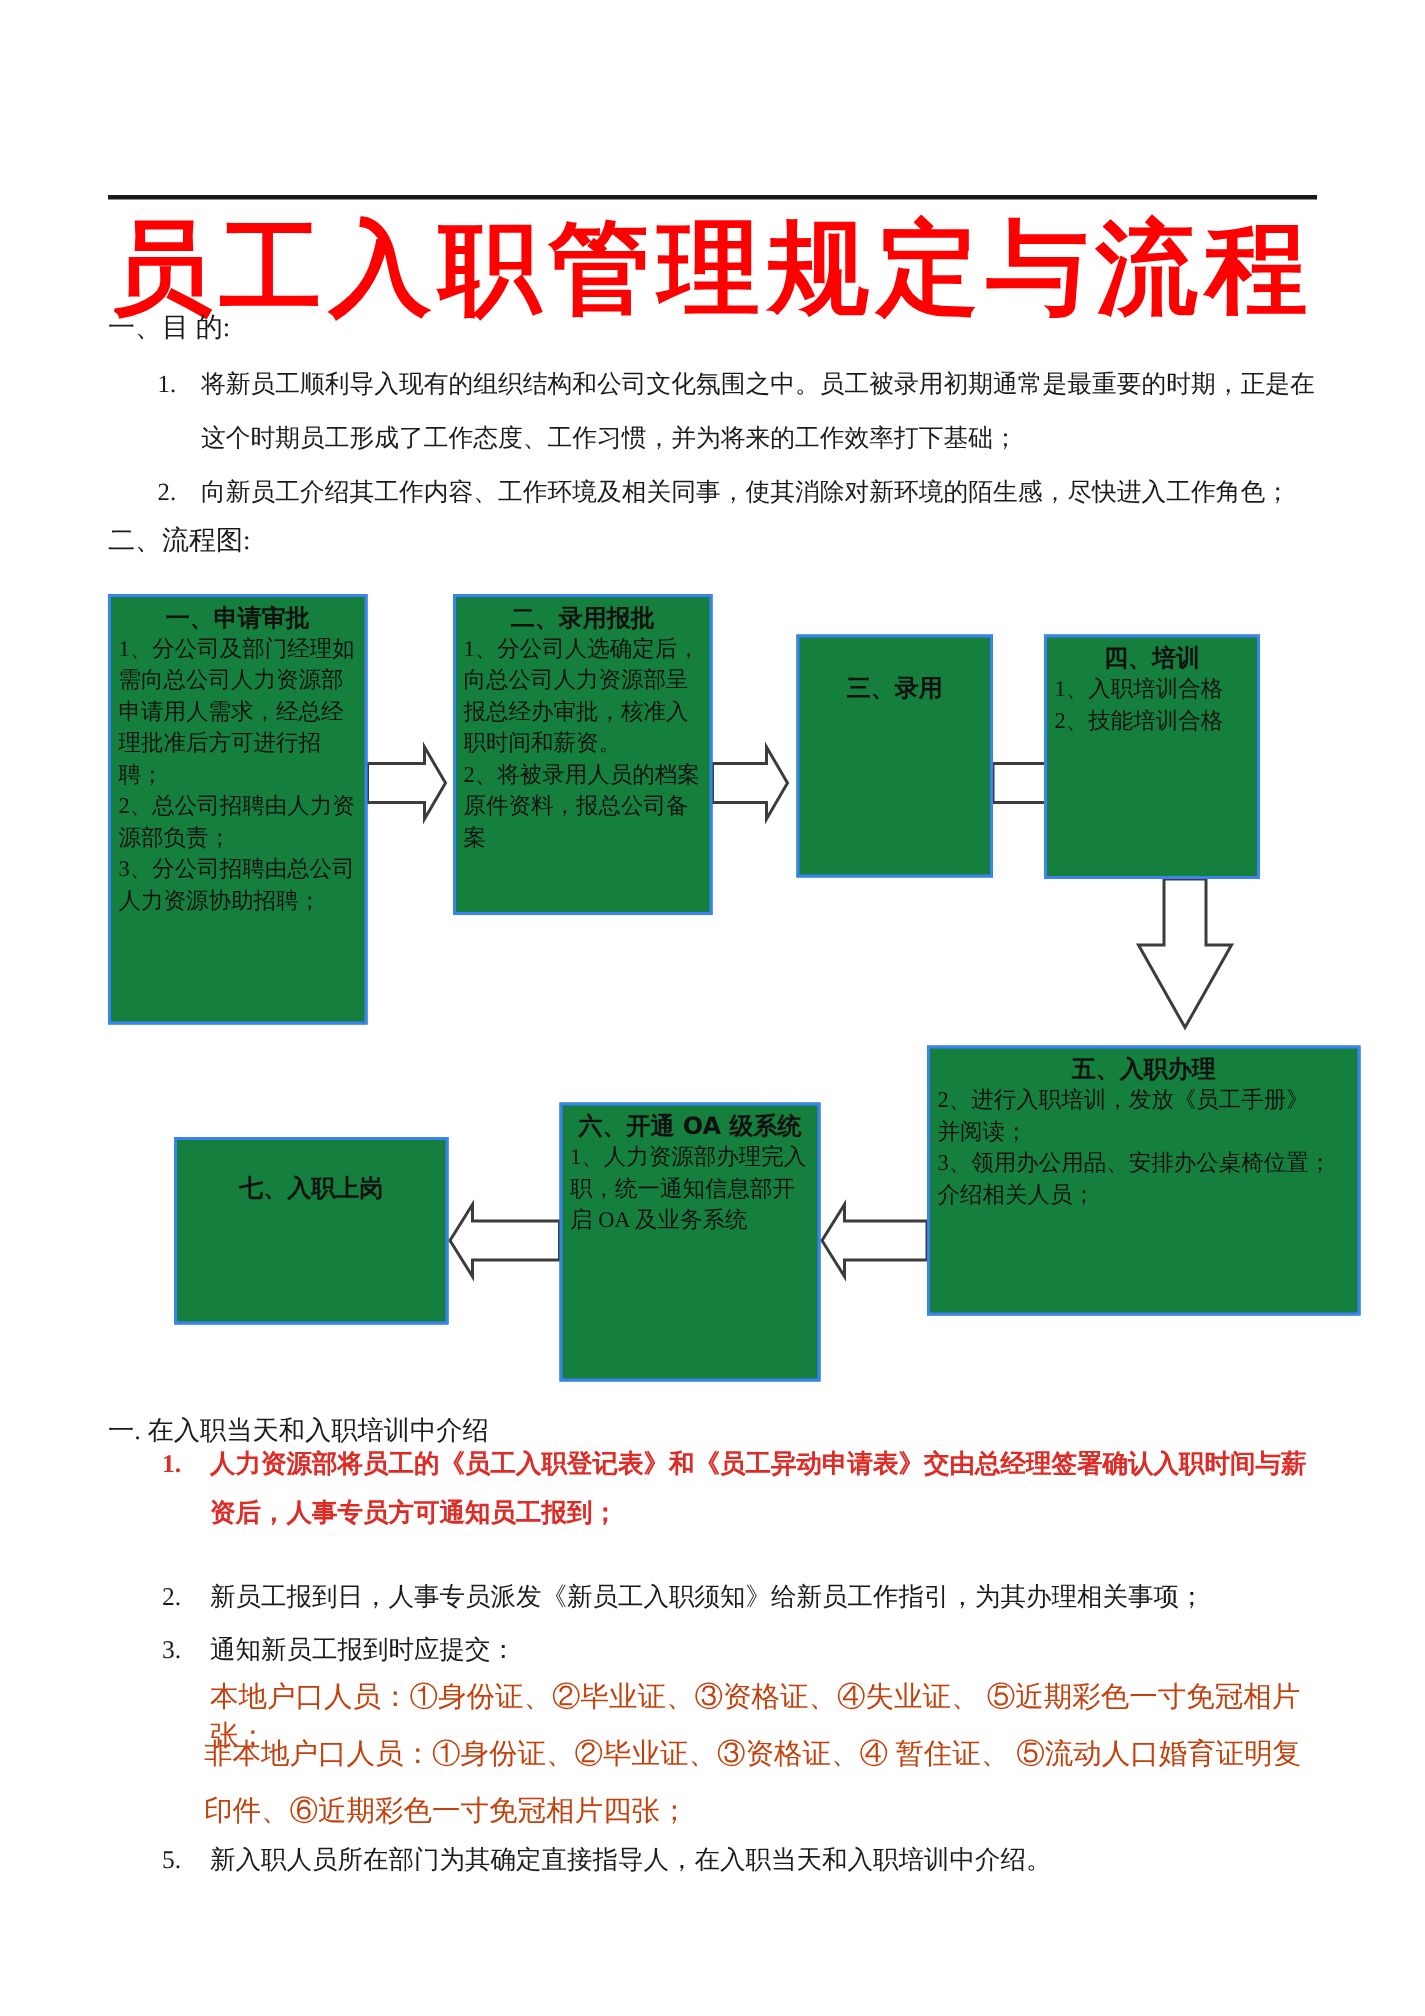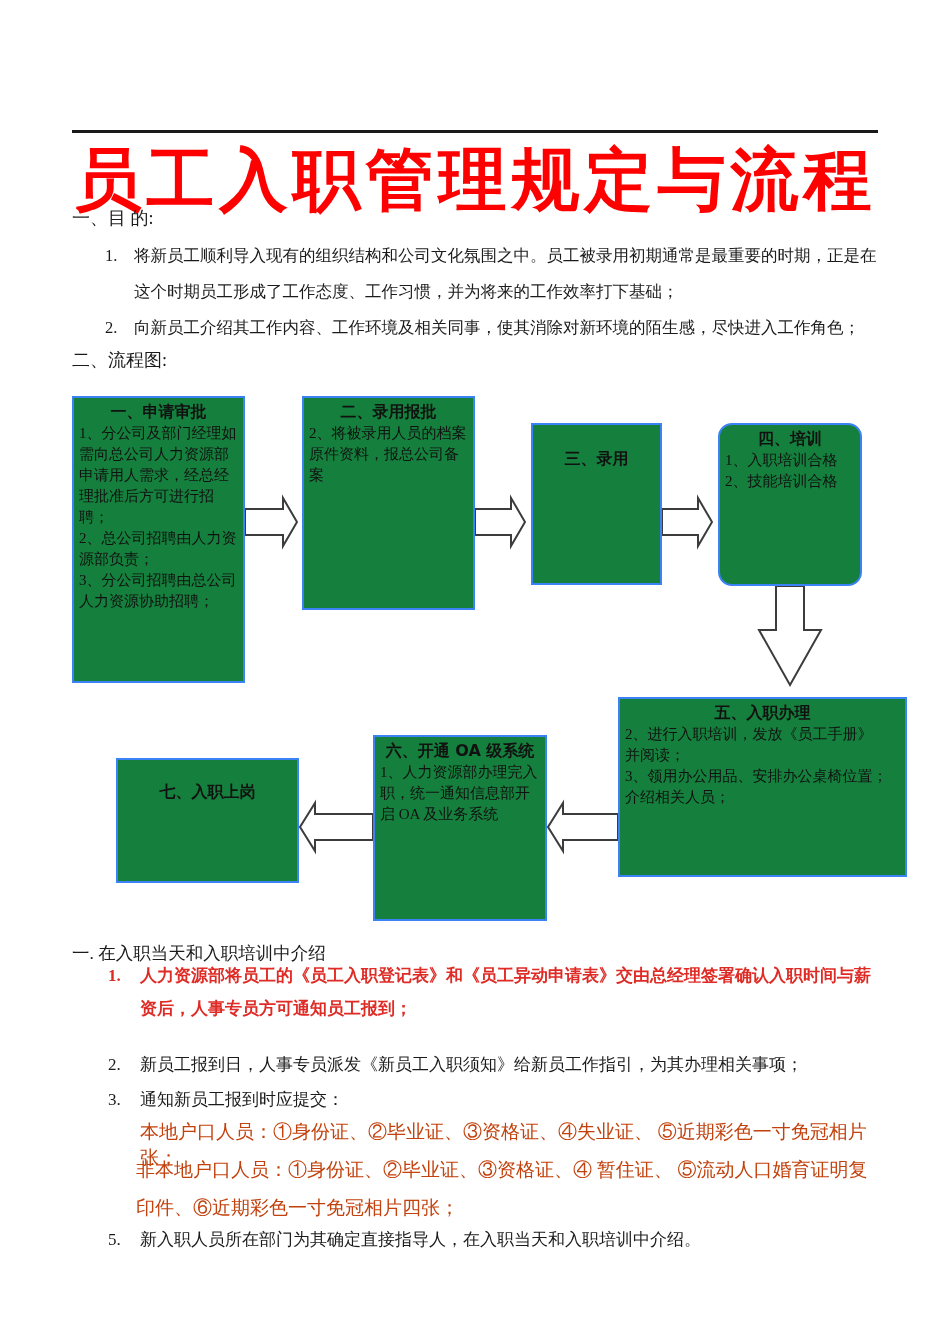--- a/index.html
+++ b/index.html
@@ -87,28 +87,29 @@
 
     <div class="fbox" style="left:72px;top:16px;width:173px;height:287px;">
       <div class="ft">一、申请审批</div>
       <div class="fl">1、分公司及部门经理如需向总公司人力资源部申请用人需求，经总经理批准后方可进行招聘；</div>
       <div class="fl">2、总公司招聘由人力资源部负责；</div>
       <div class="fl">3、分公司招聘由总公司人力资源协助招聘；</div>
     </div>
 
     <div class="fbox" style="left:302px;top:16px;width:173px;height:214px;">
       <div class="ft">二、录用报批</div>
+      <div class="fl">1、分公司人选确定后，向总公司人力资源部呈报总经办审批，核准入职时间和薪资。</div>
       <div class="fl">2、将被录用人员的档案原件资料，报总公司备案</div>
     </div>
 
     <div class="fbox" style="left:531px;top:43px;width:131px;height:162px;">
       <div class="ft" style="padding-top:23px;">三、录用</div>
     </div>
 
-    <div class="fbox" style="left:718px;top:43px;width:144px;height:163px;border-radius:14px;">
+    <div class="fbox" style="left:696px;top:43px;width:144px;height:163px;">
       <div class="ft">四、培训</div>
       <div class="fl">1、入职培训合格</div>
       <div class="fl">2、技能培训合格</div>
     </div>
 
     <div class="fbox" style="left:618px;top:317px;width:289px;height:180px;">
       <div class="ft">五、入职办理</div>
       <div class="fl">2、进行入职培训，发放《员工手册》</div>
       <div class="fl">并阅读；</div>
       <div class="fl">3、领用办公用品、安排办公桌椅位置；介绍相关人员；</div>

